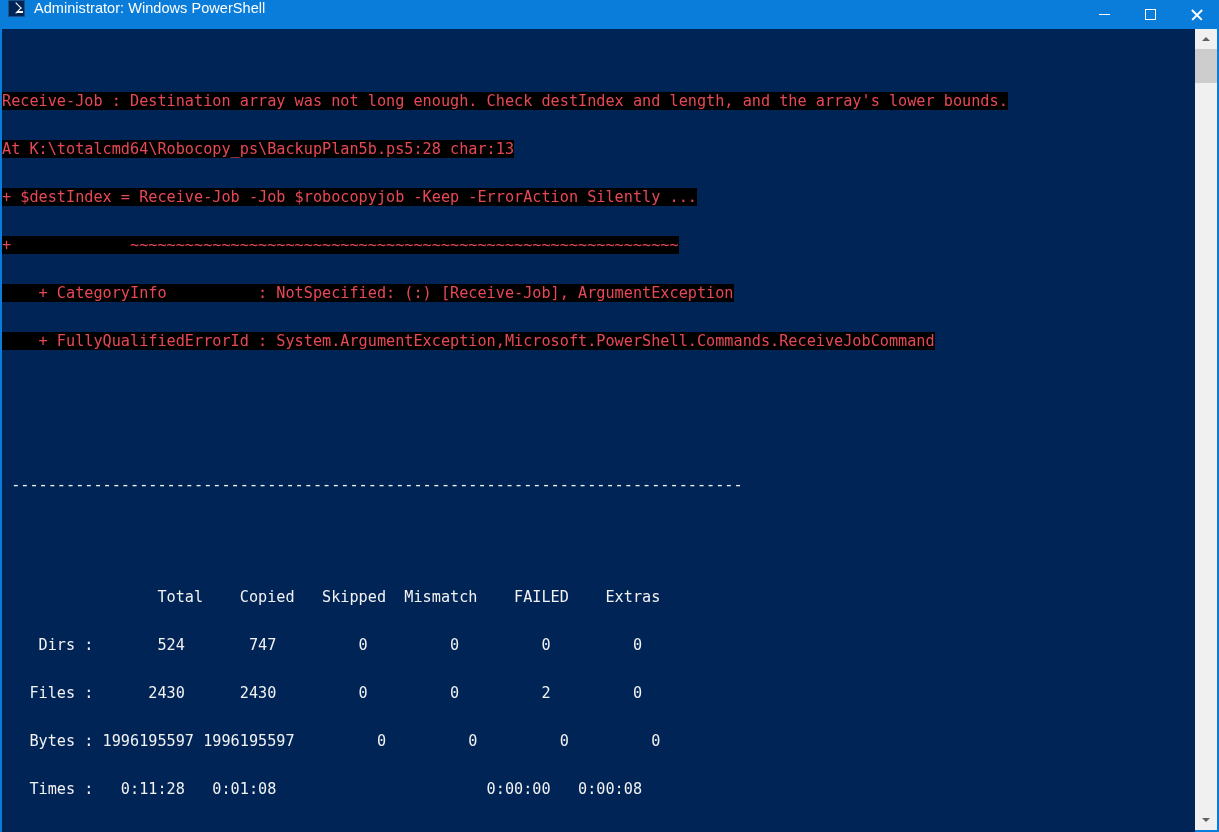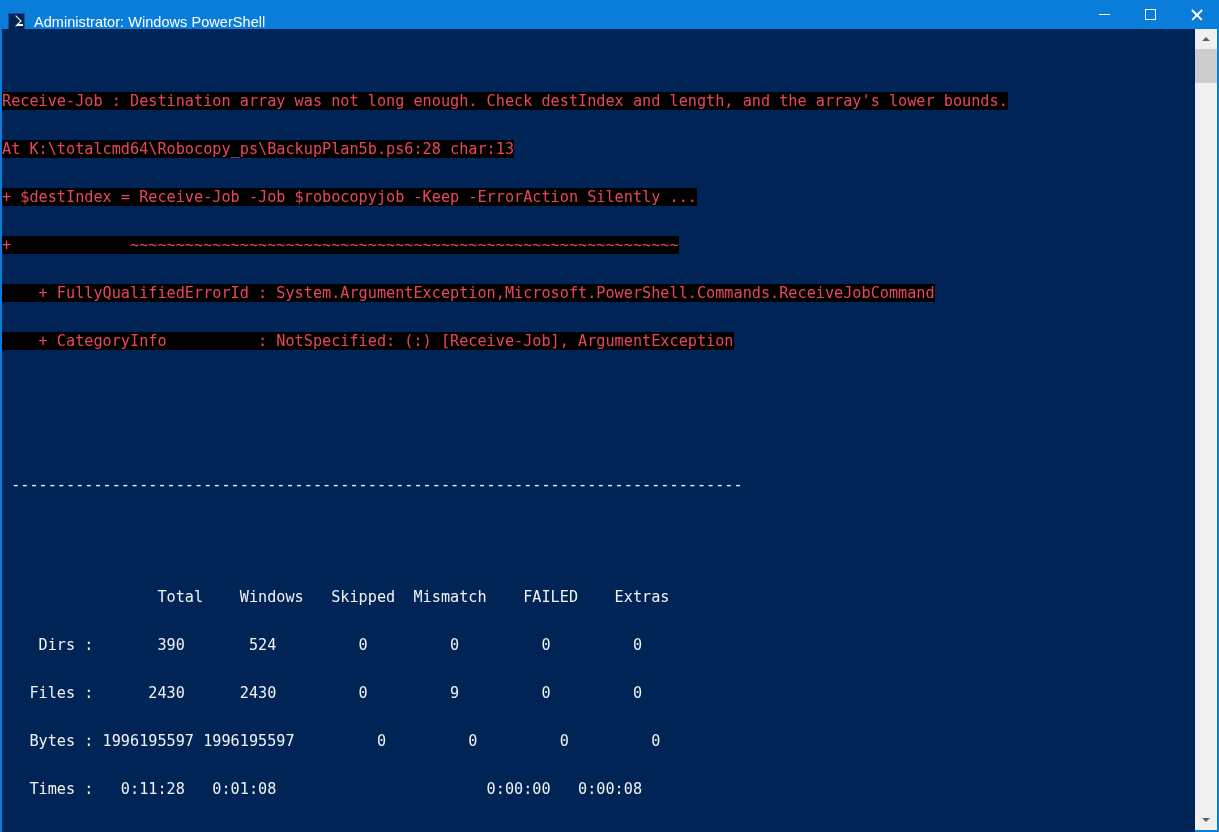--- a/index.html
+++ b/index.html
@@ -31,21 +31,21 @@
     left: 0; top: 0;
     width: 1219px;
     height: 29px;
     background: #0a7ddb;
     display: flex;
     align-items: center;
     user-select: none;
   }
   #titlebar-left {
     display: flex;
-    align-items: flex-end;
+    align-items: flex-start;
     padding-left: 8px;
     flex: 1 1 auto;
     min-width: 0;
     height: 30px;
   }
   #app-icon {
     width: 17px;
     height: 17px;
     background: #012456;
     border: 1px solid #1a4f8a;
@@ -222,35 +222,35 @@
         <span class="glyph-close"></span>
       </div>
     </div>
   </div>
 
   <div id="console">
     <div id="console-text">
 
       
       <div class="row"><span class="err err-bg">Receive-Job : Destination array was not long enough. Check destIndex and length, and the array's lower bounds.</span></div>
-      <div class="row"><span class="err err-bg">At K:\totalcmd64\Robocopy_ps\BackupPlan5b.ps6:28 char:13</span></div>
+      <div class="row"><span class="err err-bg">At K:\totalcmd64\Robocopy_ps\BackupPlan5b.ps5:28 char:13</span></div>
       <div class="row"><span class="err err-bg">+ $destIndex = Receive-Job -Job $robocopyjob -Keep -ErrorAction Silently ...</span></div>
       <div class="row"><span class="err err-bg">+             ~~~~~~~~~~~~~~~~~~~~~~~~~~~~~~~~~~~~~~~~~~~~~~~~~~~~~~~~~~~~</span></div>
+      <div class="row"><span class="err err-bg">    + CategoryInfo          : NotSpecified: (:) [Receive-Job], ArgumentException</span></div>
       <div class="row"><span class="err err-bg">    + FullyQualifiedErrorId : System.ArgumentException,Microsoft.PowerShell.Commands.ReceiveJobCommand</span></div>
-      <div class="row"><span class="err err-bg">    + CategoryInfo          : NotSpecified: (:) [Receive-Job], ArgumentException</span></div>
 
       <div class="row"><span></span></div>
 
       
       <div class="row"><span> --------------------------------------------------------------------------------</span></div>
       <div class="row"><span></span></div>
 
-      <div class="row"><span>                 Total    Windows   Skipped  Mismatch    FAILED    Extras</span></div>
-      <div class="row"><span>    Dirs :       390       524         0         0         0         0</span></div>
-      <div class="row"><span>   Files :      2430      2430         0         9         0         0</span></div>
+      <div class="row"><span>                 Total    Copied   Skipped  Mismatch    FAILED    Extras</span></div>
+      <div class="row"><span>    Dirs :       524       747         0         0         0         0</span></div>
+      <div class="row"><span>   Files :      2430      2430         0         0         2         0</span></div>
       <div class="row"><span>   Bytes : 1996195597 1996195597         0         0         0         0</span></div>
       <div class="row"><span>   Times :   0:11:28   0:01:08                       0:00:00   0:00:08</span></div>
 
       
       
 
       
       
       
 

